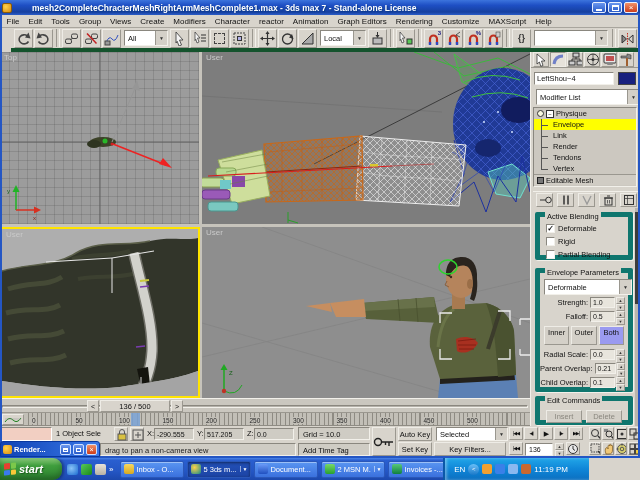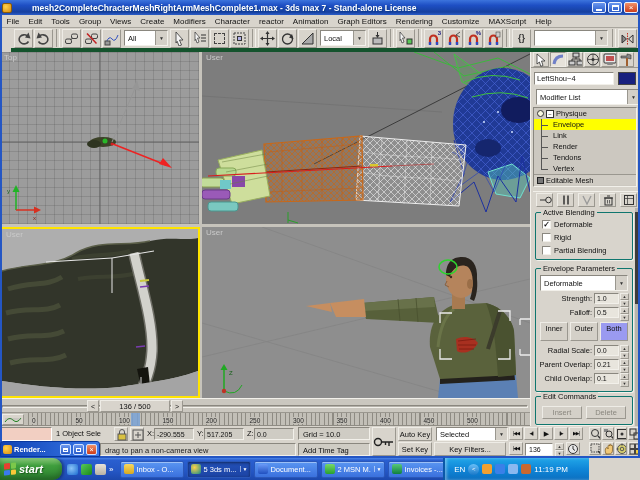--- a/index.html
+++ b/index.html
@@ -69,21 +69,21 @@
   .srow .sl{white-space:nowrap}
   .srow.sub .sl{margin-left:16px}
   .srow.sub::before{content:"";position:absolute;left:7px;top:0;height:6px;width:6px;border-left:1px solid #555;border-bottom:1px solid #555}
   .srow.sub:not(.last)::after{content:"";position:absolute;left:7px;top:6px;bottom:0;border-left:1px solid #555}
   .srow.base{border-top:1px solid #9a978f;background:#d0ccc4}
   .bulb{width:7px;height:7px;border-radius:50%;border:1px solid #333;background:#f8f8e0;flex:none}
   .expbox{width:8px;height:8px;border:1px solid #333;background:#fff;font-size:6px;line-height:6px;text-align:center;flex:none}
   .meshico{width:7px;height:7px;background:#777;border:1px solid #222;flex:none}
   .stoolbar{position:absolute;top:139px;left:2px;width:106px;height:16px;display:flex;gap:4px;align-items:center;padding-left:3px;border-top:1px solid #f2f0ea}
   .sbtn{width:17px;height:14px;border:1px solid;border-color:#eeece6 #9a978f #9a978f #eeece6;display:flex;align-items:center;justify-content:center;background:#d8d4cc}
-  .grp{position:absolute;left:4px;width:98px;border:1px solid #0f766e;border-radius:2px;box-shadow:1px 1px 0 #f2f0ea;padding-top:5px}
+  .grp{position:absolute;left:4px;width:98px;border:5px solid #0f766e;border-radius:2px;box-shadow:1px 1px 0 #f2f0ea;padding-top:5px}
   .grp-title{position:absolute;top:-5px;left:5px;background:#d8d4cc;font-size:7.5px;padding:0 2px;white-space:nowrap}
   .grp.ab{top:160px;height:48px}
   .grp.ep{top:216px;height:124px}
   .grp.ec{top:344px;height:29px}
   .cbrow{display:flex;align-items:center;gap:3px;height:13px;padding-left:6px;font-size:7.5px}
   .cb{width:9px;height:9px;background:#fff;border:1px solid;border-color:#8a877f #f2f0ea #f2f0ea #8a877f;
     font-size:8px;line-height:8px;text-align:center;flex:none;font-weight:bold}
   .prow{display:flex;align-items:center;justify-content:flex-end;height:13px;padding-right:3px;font-size:7.5px;margin-top:1px}
   .pl{margin-right:2px;white-space:nowrap}
   .pf{width:25px;height:11px;background:#e8e5dd;border:1px solid;border-color:#8a877f #f2f0ea #f2f0ea #8a877f;font-size:7px;padding:1px 0 0 2px}

